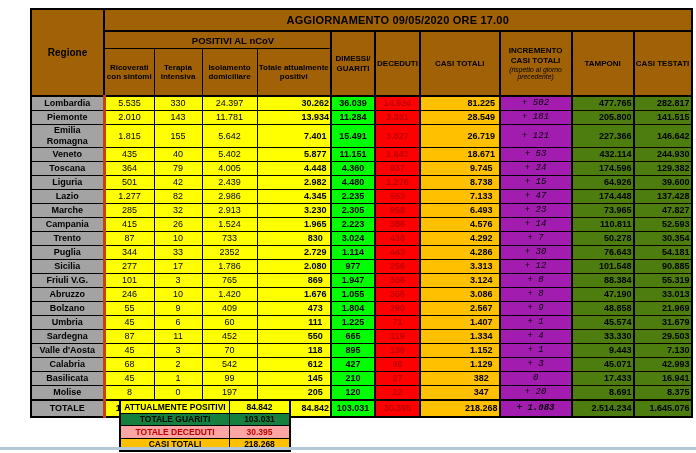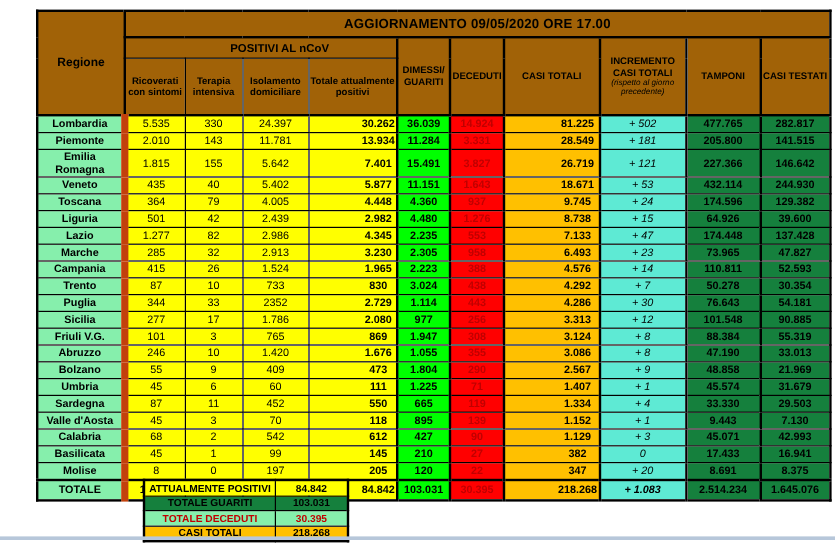--- a/index.html
+++ b/index.html
@@ -18,38 +18,38 @@
   .title-cell{font-size:11px;height:20px;border-bottom:2px solid #000;letter-spacing:.2px;}
   .th-regione{font-size:10px;border-right:2px solid #000;}
   .group-cell{font-size:9.5px;height:16px;padding-left:32px;}
   .hdr2{font-size:8px;height:46px;line-height:1.15;}
   .th-orange{background:#FFC000;}
   .inc-note{display:block;font-style:italic;font-weight:normal;font-size:6.8px;line-height:1.1;margin-top:1px;}
   .hb{border-bottom:2px solid #000;}
   .bl2{border-left:2px solid #000;}
 
   .main td{font-size:9px;height:13px;line-height:11px;color:#000;}
-  .c-region{background:#86efac;font-weight:bold;border-right:6px solid #c2410c;}
+  .c-region{background:#a3a3a3;font-weight:bold;border-right:3px solid #c2410c;}
   .c-yellow{background:#FFFF00;}
   .c-bold{font-weight:bold;padding-left:44px;}
   .c-green{background:#00FF00;font-weight:bold;}
   .c-red{background:#FF0000;color:#C00000 !important;font-weight:bold;}
   .c-orange{background:#FFC000;}
-  .c-inc{background:#5eead4;font-style:italic;font-size:8.5px;color:#1f1f1f;}
-  .c-gray{background:#15803d;font-weight:bold;}
+  .c-inc{background:#a21caf;font-style:italic;font-size:8.5px;color:#1f1f1f;font-family:Liberation Mono, monospace;}
+  .c-gray{background:#4d7c0f;font-weight:bold;text-align:right;}
   tr.totale td{border-top:2px solid #000;font-weight:bold;height:15px;}
 
   
   .summary{position:absolute;left:119px;top:399px;border:2px solid #000;}
   .summary td{font-size:8.5px;font-weight:bold;height:11.5px;line-height:10px;color:#000;}
   .s-label{width:106px;}
   .s-value{width:57px;}
   .s-yellow td{background:#FFFF00;}
   .s-green td{background:#15803d;}
-  .s-red td{background:#86efac;color:#C00000;margin-left:12px;}
+  .s-red td{background:#fca5a5;color:#C00000;margin-left:12px;}
   .s-orange td{background:#FFC000;}
 
   .bottom-line{position:absolute;left:0;top:447px;width:696px;height:3px;background:#B7C7DA;}
 </style>
 </head>
 <body>
 
 <table class="main">
   <colgroup>
     <col style="width:73px">

